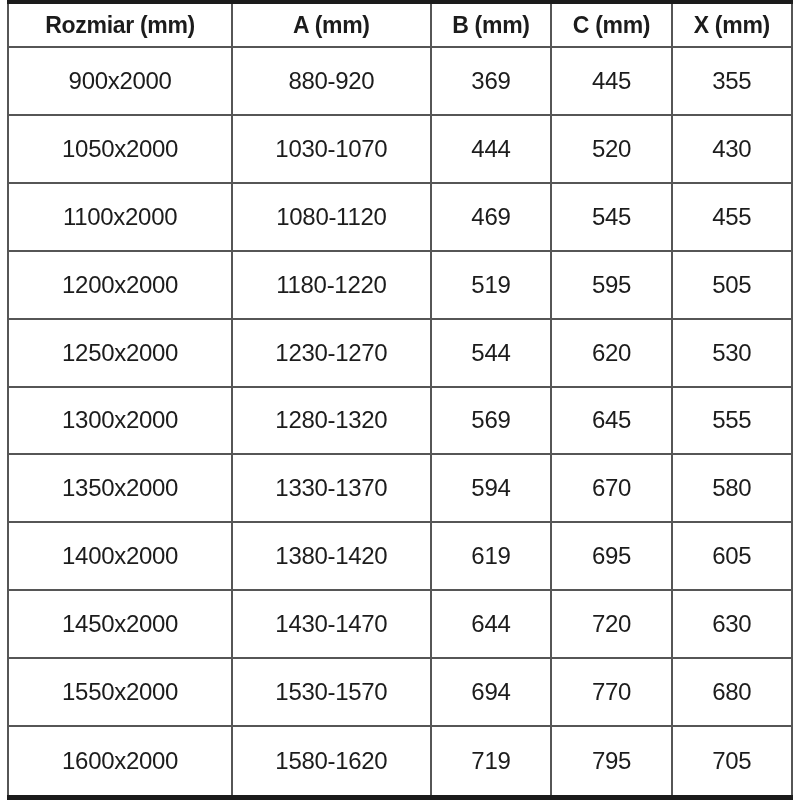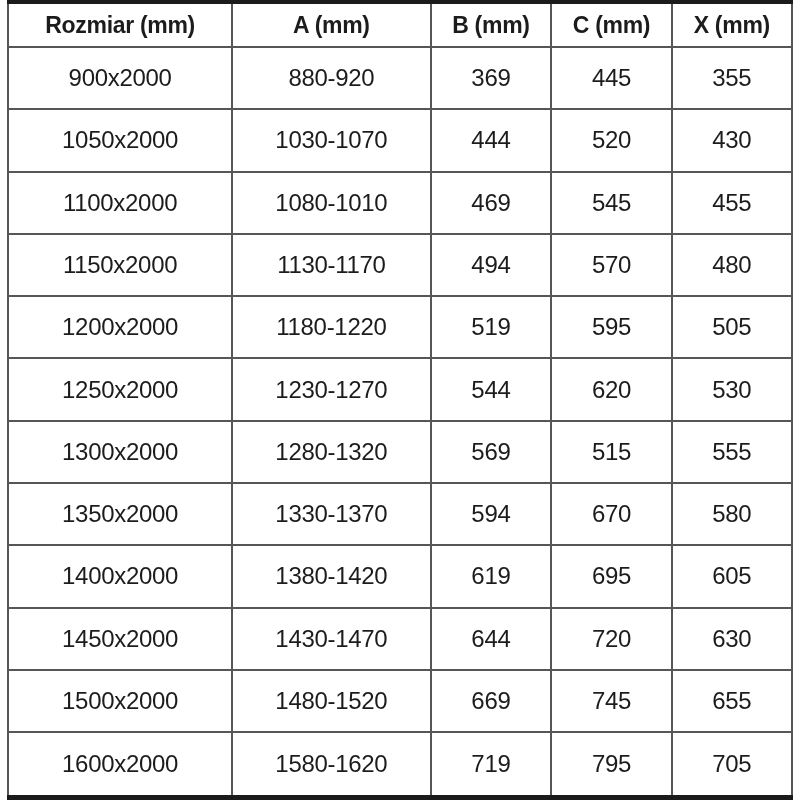--- a/index.html
+++ b/index.html
@@ -87,51 +87,44 @@
         </tr>
         <tr>
           <td>1050x2000</td>
           <td>1030-1070</td>
           <td>444</td>
           <td>520</td>
           <td>430</td>
         </tr>
         <tr>
           <td>1100x2000</td>
-          <td>1080-1010</td>
+          <td>1080-1120</td>
           <td>469</td>
           <td>545</td>
           <td>455</td>
-        </tr>
-        <tr>
-          <td>1150x2000</td>
-          <td>1130-1170</td>
-          <td>494</td>
-          <td>570</td>
-          <td>480</td>
         </tr>
         <tr>
           <td>1200x2000</td>
           <td>1180-1220</td>
           <td>519</td>
           <td>595</td>
           <td>505</td>
         </tr>
         <tr>
           <td>1250x2000</td>
           <td>1230-1270</td>
           <td>544</td>
           <td>620</td>
           <td>530</td>
         </tr>
         <tr>
           <td>1300x2000</td>
           <td>1280-1320</td>
           <td>569</td>
-          <td>515</td>
+          <td>645</td>
           <td>555</td>
         </tr>
         <tr>
           <td>1350x2000</td>
           <td>1330-1370</td>
           <td>594</td>
           <td>670</td>
           <td>580</td>
         </tr>
         <tr>
@@ -142,25 +135,25 @@
           <td>605</td>
         </tr>
         <tr>
           <td>1450x2000</td>
           <td>1430-1470</td>
           <td>644</td>
           <td>720</td>
           <td>630</td>
         </tr>
         <tr>
-          <td>1500x2000</td>
-          <td>1480-1520</td>
-          <td>669</td>
-          <td>745</td>
-          <td>655</td>
+          <td>1550x2000</td>
+          <td>1530-1570</td>
+          <td>694</td>
+          <td>770</td>
+          <td>680</td>
         </tr>
         <tr>
           <td>1600x2000</td>
           <td>1580-1620</td>
           <td>719</td>
           <td>795</td>
           <td>705</td>
         </tr>
       </tbody>
   </table>

